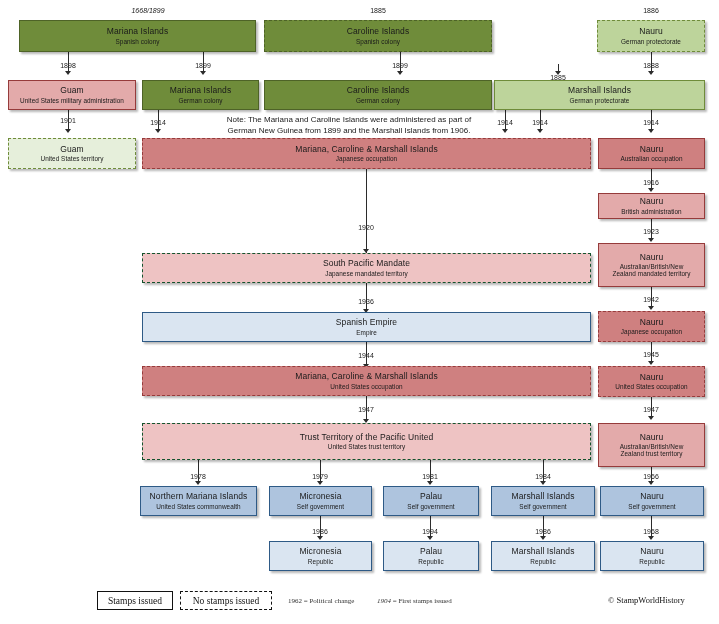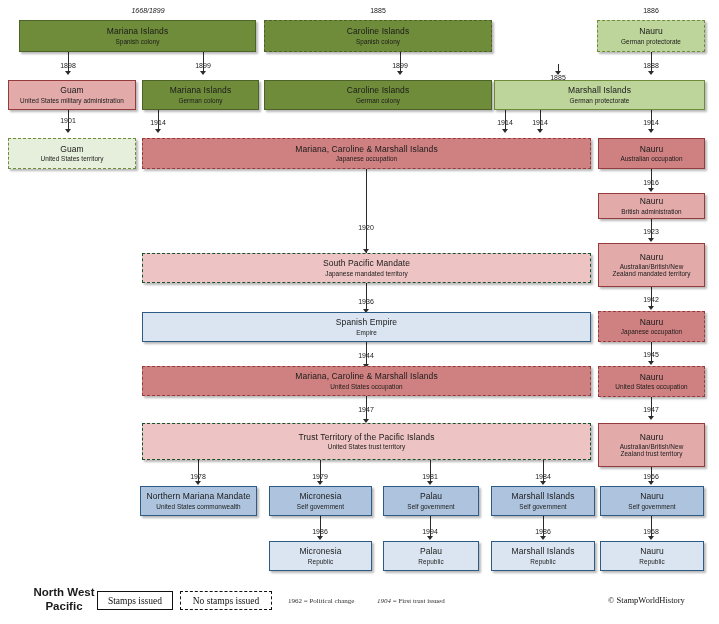--- a/index.html
+++ b/index.html
@@ -196,20 +196,22 @@
     <div class="t">Caroline Islands</div>
     <div class="s">German colony</div>
   </div>
 
   <div class="node c-lgreen" style="left:494px;top:80px;width:211px;height:30px;">
     <div class="t">Marshall Islands</div>
     <div class="s">German protectorate</div>
   </div>
 
   <div class="note" style="left:176px;top:115px;width:346px;">
+    <div>Note: The Mariana and Caroline Islands were administered as part of</div>
+    <div>German New Guinea from 1899 and the Marshall Islands from 1906.</div>
   </div>
 
   <div class="node c-pgreen dashed" style="left:8px;top:138px;width:128px;height:31px;">
     <div class="t">Guam</div>
     <div class="s">United States territory</div>
   </div>
 
   <div class="node c-dpink dashed" style="left:142px;top:138px;width:449px;height:31px;">
     <div class="t">Mariana, Caroline &amp; Marshall Islands</div>
     <div class="s">Japanese occupation</div>
@@ -252,34 +254,34 @@
     <div class="t">Mariana, Caroline &amp; Marshall Islands</div>
     <div class="s">United States  occupation</div>
   </div>
 
   <div class="node c-dpink dashed" style="left:598px;top:366px;width:107px;height:31px;">
     <div class="t">Nauru</div>
     <div class="s">United States occupation</div>
   </div>
 
   <div class="node c-lpink dashed" style="left:142px;top:423px;width:449px;height:37px;">
-    <div class="t">Trust Territory of the Pacific Islands</div>
+    <div class="t">Trust Territory of the Pacific United</div>
     <div class="s">United States trust territory</div>
   </div>
 
   <div class="node c-mpink" style="left:598px;top:423px;width:107px;height:44px;">
     <div class="t">Nauru</div>
     <div class="s">
       <span>Australian/British/New</span>
       <span>Zealand trust territory</span>
     </div>
   </div>
 
   <div class="node c-mblue" style="left:140px;top:486px;width:117px;height:30px;">
-    <div class="t">Northern Mariana Mandate</div>
+    <div class="t">Northern Mariana Islands</div>
     <div class="s">United States commonwealth</div>
   </div>
 
   <div class="node c-mblue" style="left:269px;top:486px;width:103px;height:30px;">
     <div class="t">Micronesia</div>
     <div class="s">Self government</div>
   </div>
 
   <div class="node c-mblue" style="left:383px;top:486px;width:96px;height:30px;">
     <div class="t">Palau</div>
@@ -309,32 +311,31 @@
   <div class="node c-lblue" style="left:491px;top:541px;width:104px;height:30px;">
     <div class="t">Marshall Islands</div>
     <div class="s">Republic</div>
   </div>
 
   <div class="node c-lblue" style="left:600px;top:541px;width:104px;height:30px;">
     <div class="t">Nauru</div>
     <div class="s">Republic</div>
   </div>
 
-  <div class="foot-title" style="left:18px;top:586px;width:92px;">North West Pacific</div>
 
   <div class="legend-box solid" style="left:97px;top:591px;width:76px;height:19px;">
     <span>Stamps issued</span>
   </div>
 
   <div class="legend-box dash" style="left:180px;top:591px;width:92px;height:19px;">
     <span>No stamps issued</span>
   </div>
 
   <div class="legend-txt" style="left:288px;top:597px;">1962 = Political change</div>
 
   <div class="legend-txt" style="left:377px;top:597px;">
     <span class="it">1904</span>
-    <span>= First trust issued</span>
+    <span>= First stamps issued</span>
   </div>
 
   <div class="copy" style="left:608px;top:595px;">© StampWorldHistory</div>
 
 </div>
 
 </body></html>

